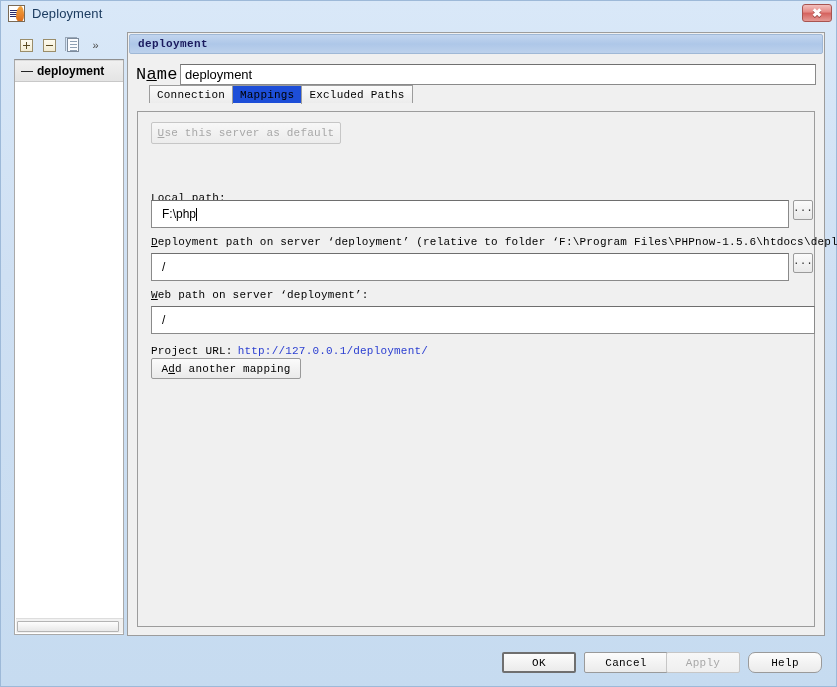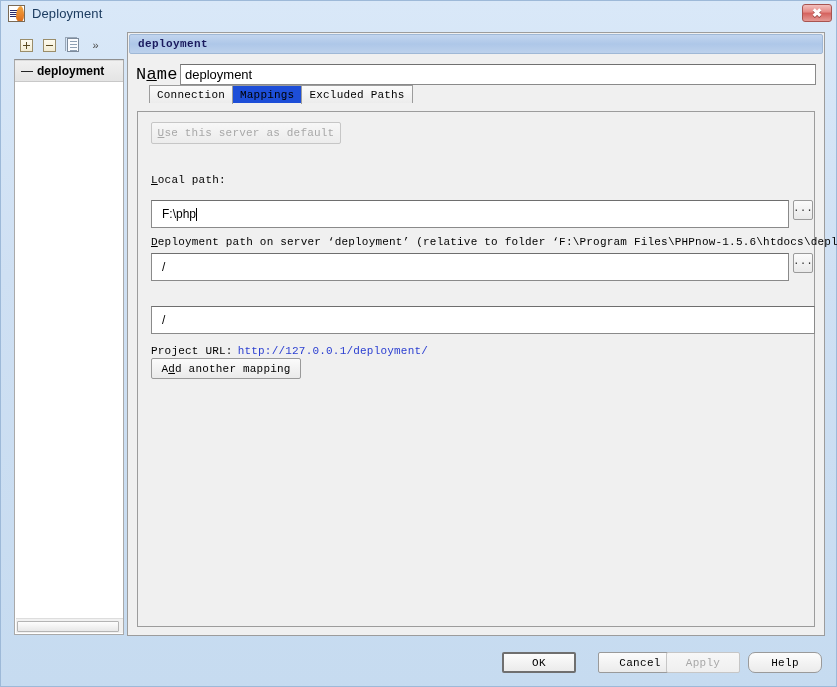--- a/index.html
+++ b/index.html
@@ -360,21 +360,21 @@
     display: flex;
     align-items: center;
     justify-content: center;
     font-family: "Liberation Mono", monospace;
     font-size: 11px;
     color: #333;
     cursor: pointer;
     padding-bottom: 4px;
   }
 
-  #local-path-label { left: 13px; top: 62px; }
+  #local-path-label { left: 13px; top: 80px; }
   #local-path-input { left: 13px; top: 88px; width: 638px; }
   #local-path-browse { left: 655px; top: 88px; }
 
   #deploy-path-label { left: 13px; top: 124px; }
   #deploy-path-input { left: 13px; top: 141px; width: 638px; }
   #deploy-path-browse { left: 655px; top: 141px; }
 
   #web-path-label { left: 13px; top: 177px; }
   #web-path-input { left: 13px; top: 194px; width: 664px; }
 
@@ -436,21 +436,21 @@
   .dlg-btn.default {
     border: 2px solid #6f6f6f;
   }
   .dlg-btn.disabled {
     color: #a8a8a8;
     border-color: #c6c6c6;
     background: linear-gradient(to bottom, #f7f7f7 0%, #efefef 100%);
     cursor: default;
   }
   #btn-ok     { left: 501px; width: 74px; }
-  #btn-cancel { left: 597px; width: 84px; }
+  #btn-cancel { left: 583px; width: 84px; }
   #btn-apply  { left: 665px; width: 74px; }
   #btn-help   { left: 747px; width: 74px; border-radius: 7px; }
 </style>
 </head>
 <body>
 
 <div id="window">
 
   <div id="titlebar">
     <span id="app-icon">
@@ -519,20 +519,21 @@
           <span class="caret"></span>
         </div>
       <div id="local-path-browse" class="browse-btn">...</div>
 
       <div id="deploy-path-label" class="field-label"><span class="mn">D</span><span>eployment path on server ‘deployment’ (relative to folder ‘F:\Program Files\PHPnow-1.5.6\htdocs\deployment’):</span></div>
       <div id="deploy-path-input" class="text-input">
           <span>/</span>
         </div>
       <div id="deploy-path-browse" class="browse-btn">...</div>
 
+      <div id="web-path-label" class="field-label"><span class="mn">W</span><span>eb path on server ‘deployment’:</span></div>
       <div id="web-path-input" class="text-input">
           <span>/</span>
         </div>
 
       <div id="project-url-row">
         <span class="field-label" style="position:static">Project URL:</span>
         <span id="project-url-link">http://127.0.0.1/deployment/</span>
       </div>
 
       <div id="btn-add-mapping">

